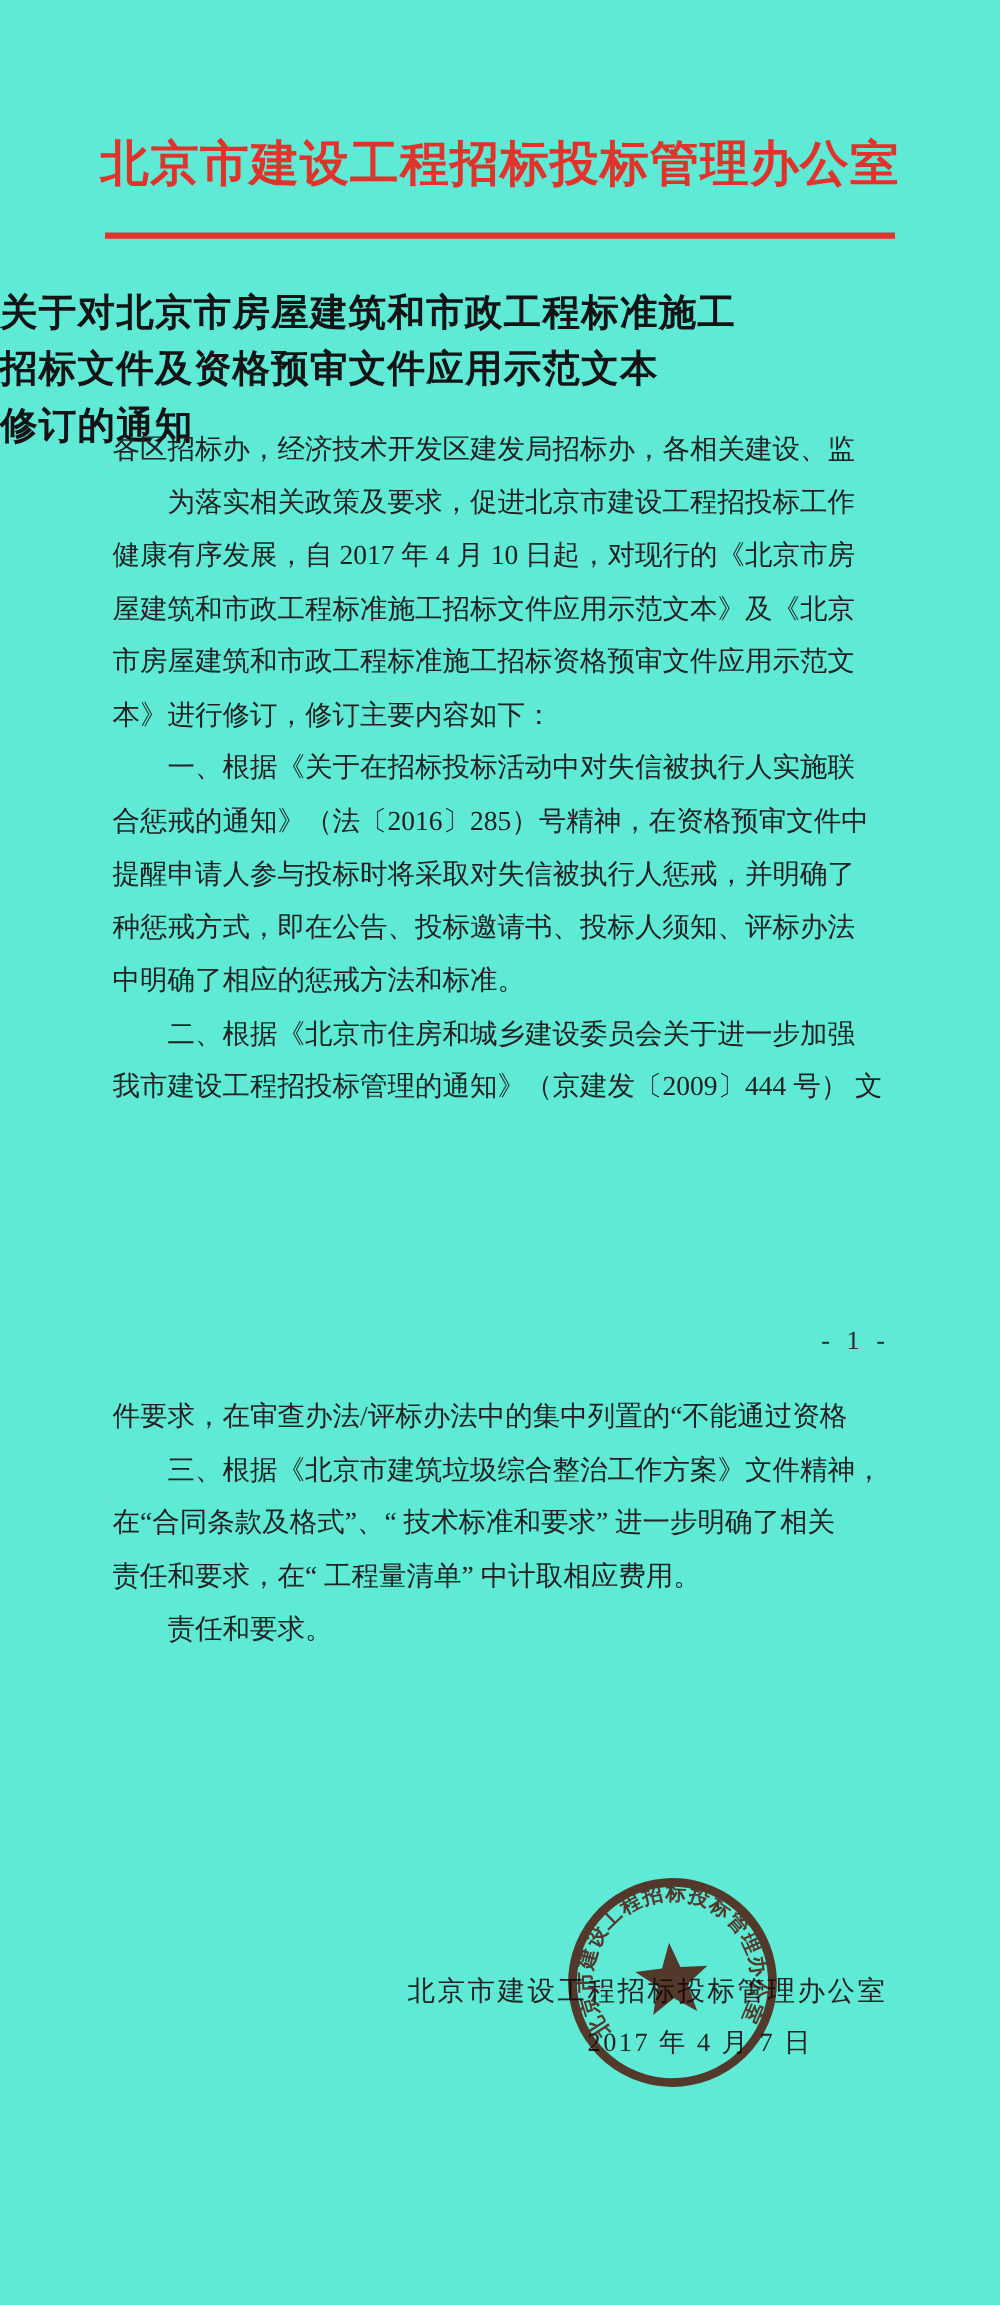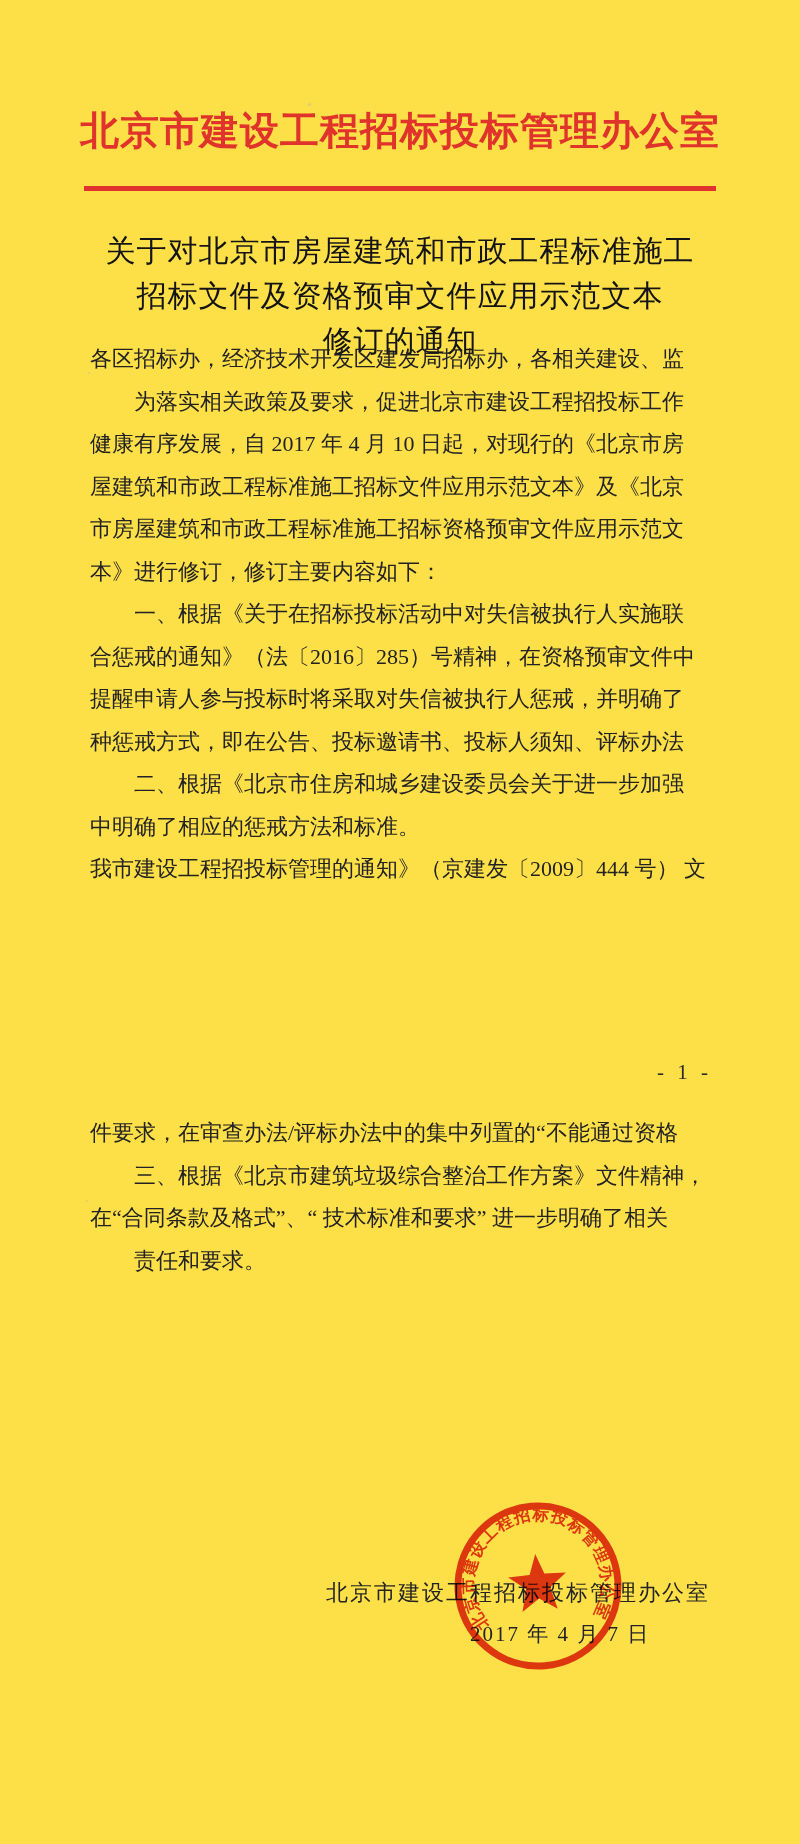--- a/index.html
+++ b/index.html
@@ -1,21 +1,21 @@
 <!DOCTYPE html>
 <html><head>
 <meta charset="utf-8">
 <style>
   html,body { margin:0; padding:0; }
   body { background:#ffffff; }
   .page {
     position:relative;
     width:800px; height:1844px;
     margin:0;
-    background:#fde047;
+    background:#5eead4;
     font-family:"Liberation Serif","DejaVu Serif",serif;
     color:#1e1e20;
     overflow:hidden;
   }
   
   .noise { position:absolute; width:3px; height:3px; border-radius:50%; background:#b9b9b4; opacity:.5; }
   .n1{ left:308px; top:103px; }
   .n2{ left:88px;  top:372px; width:2px; height:2px; }
   .n3{ left:86px;  top:1200px; width:2px; height:2px; }
 
@@ -26,22 +26,22 @@
     color:#e0332b;
     white-space:nowrap;
   }
   .red-rule {
     position:absolute; top:186px; left:84px;
     width:632px; height:5px;
     background:#e0332b;
   }
   .doc-title {
     position:absolute; top:228px; left:0; width:100%;
-    text-align:center;
-    font-size:30px; font-weight:400; letter-spacing:1px;
+    text-align:left;
+    font-size:30px; font-weight:700; letter-spacing:1px;
     line-height:45px;
     color:#141416;
   }
   .body-block {
     position:absolute; left:90px; width:600px;
     font-size:22px; line-height:42.5px;
     color:#222224;
   }
   .p1 { top:338px; }
   .p2 { top:1112px; }
@@ -94,31 +94,32 @@
     <div class="line">各区招标办，经济技术开发区建发局招标办，各相关建设、监</div>
     <div class="line indent">为落实相关政策及要求，促进北京市建设工程招投标工作</div>
     <div class="line">健康有序发展，自 2017 年 4 月 10 日起，对现行的《北京市房</div>
     <div class="line">屋建筑和市政工程标准施工招标文件应用示范文本》及《北京</div>
     <div class="line">市房屋建筑和市政工程标准施工招标资格预审文件应用示范文</div>
     <div class="line">本》进行修订，修订主要内容如下：</div>
     <div class="line indent">一、根据《关于在招标投标活动中对失信被执行人实施联</div>
     <div class="line">合惩戒的通知》（法〔2016〕285）号精神，在资格预审文件中</div>
     <div class="line">提醒申请人参与投标时将采取对失信被执行人惩戒，并明确了</div>
     <div class="line">种惩戒方式，即在公告、投标邀请书、投标人须知、评标办法</div>
+    <div class="line">中明确了相应的惩戒方法和标准。</div>
     <div class="line indent">二、根据《北京市住房和城乡建设委员会关于进一步加强</div>
-    <div class="line">中明确了相应的惩戒方法和标准。</div>
     <div class="line">我市建设工程招投标管理的通知》（京建发〔2009〕444 号） 文</div>
   </div>
 
   <div class="page-number">- 1 -</div>
 
   <div class="body-block p2">
     <div class="line">件要求，在审查办法/评标办法中的集中列置的“不能通过资格</div>
     <div class="line indent">三、根据《北京市建筑垃圾综合整治工作方案》文件精神，</div>
     <div class="line">在“合同条款及格式”、“ 技术标准和要求” 进一步明确了相关</div>
+    <div class="line">责任和要求，在“ 工程量清单” 中计取相应费用。</div>
     <div class="line indent">责任和要求。</div>
   </div>
 
   <div class="sig-org">北京市建设工程招标投标管理办公室</div>
   <div class="sig-date">2017 年 4 月 7 日</div>
 
   <svg class="seal" viewBox="0 0 176 176" xmlns="http://www.w3.org/2000/svg" aria-hidden="true">
     <circle cx="88" cy="88" r="80" fill="none" stroke="#dc291f" stroke-width="7"></circle>
     <polygon points="88,56 95.4,76.2 117,77 100,90.2 105.7,112.5 88,100.6 70.3,112.5 76,90.2 59,77 80.6,76.2" fill="#dc291f"></polygon>
     <defs>

